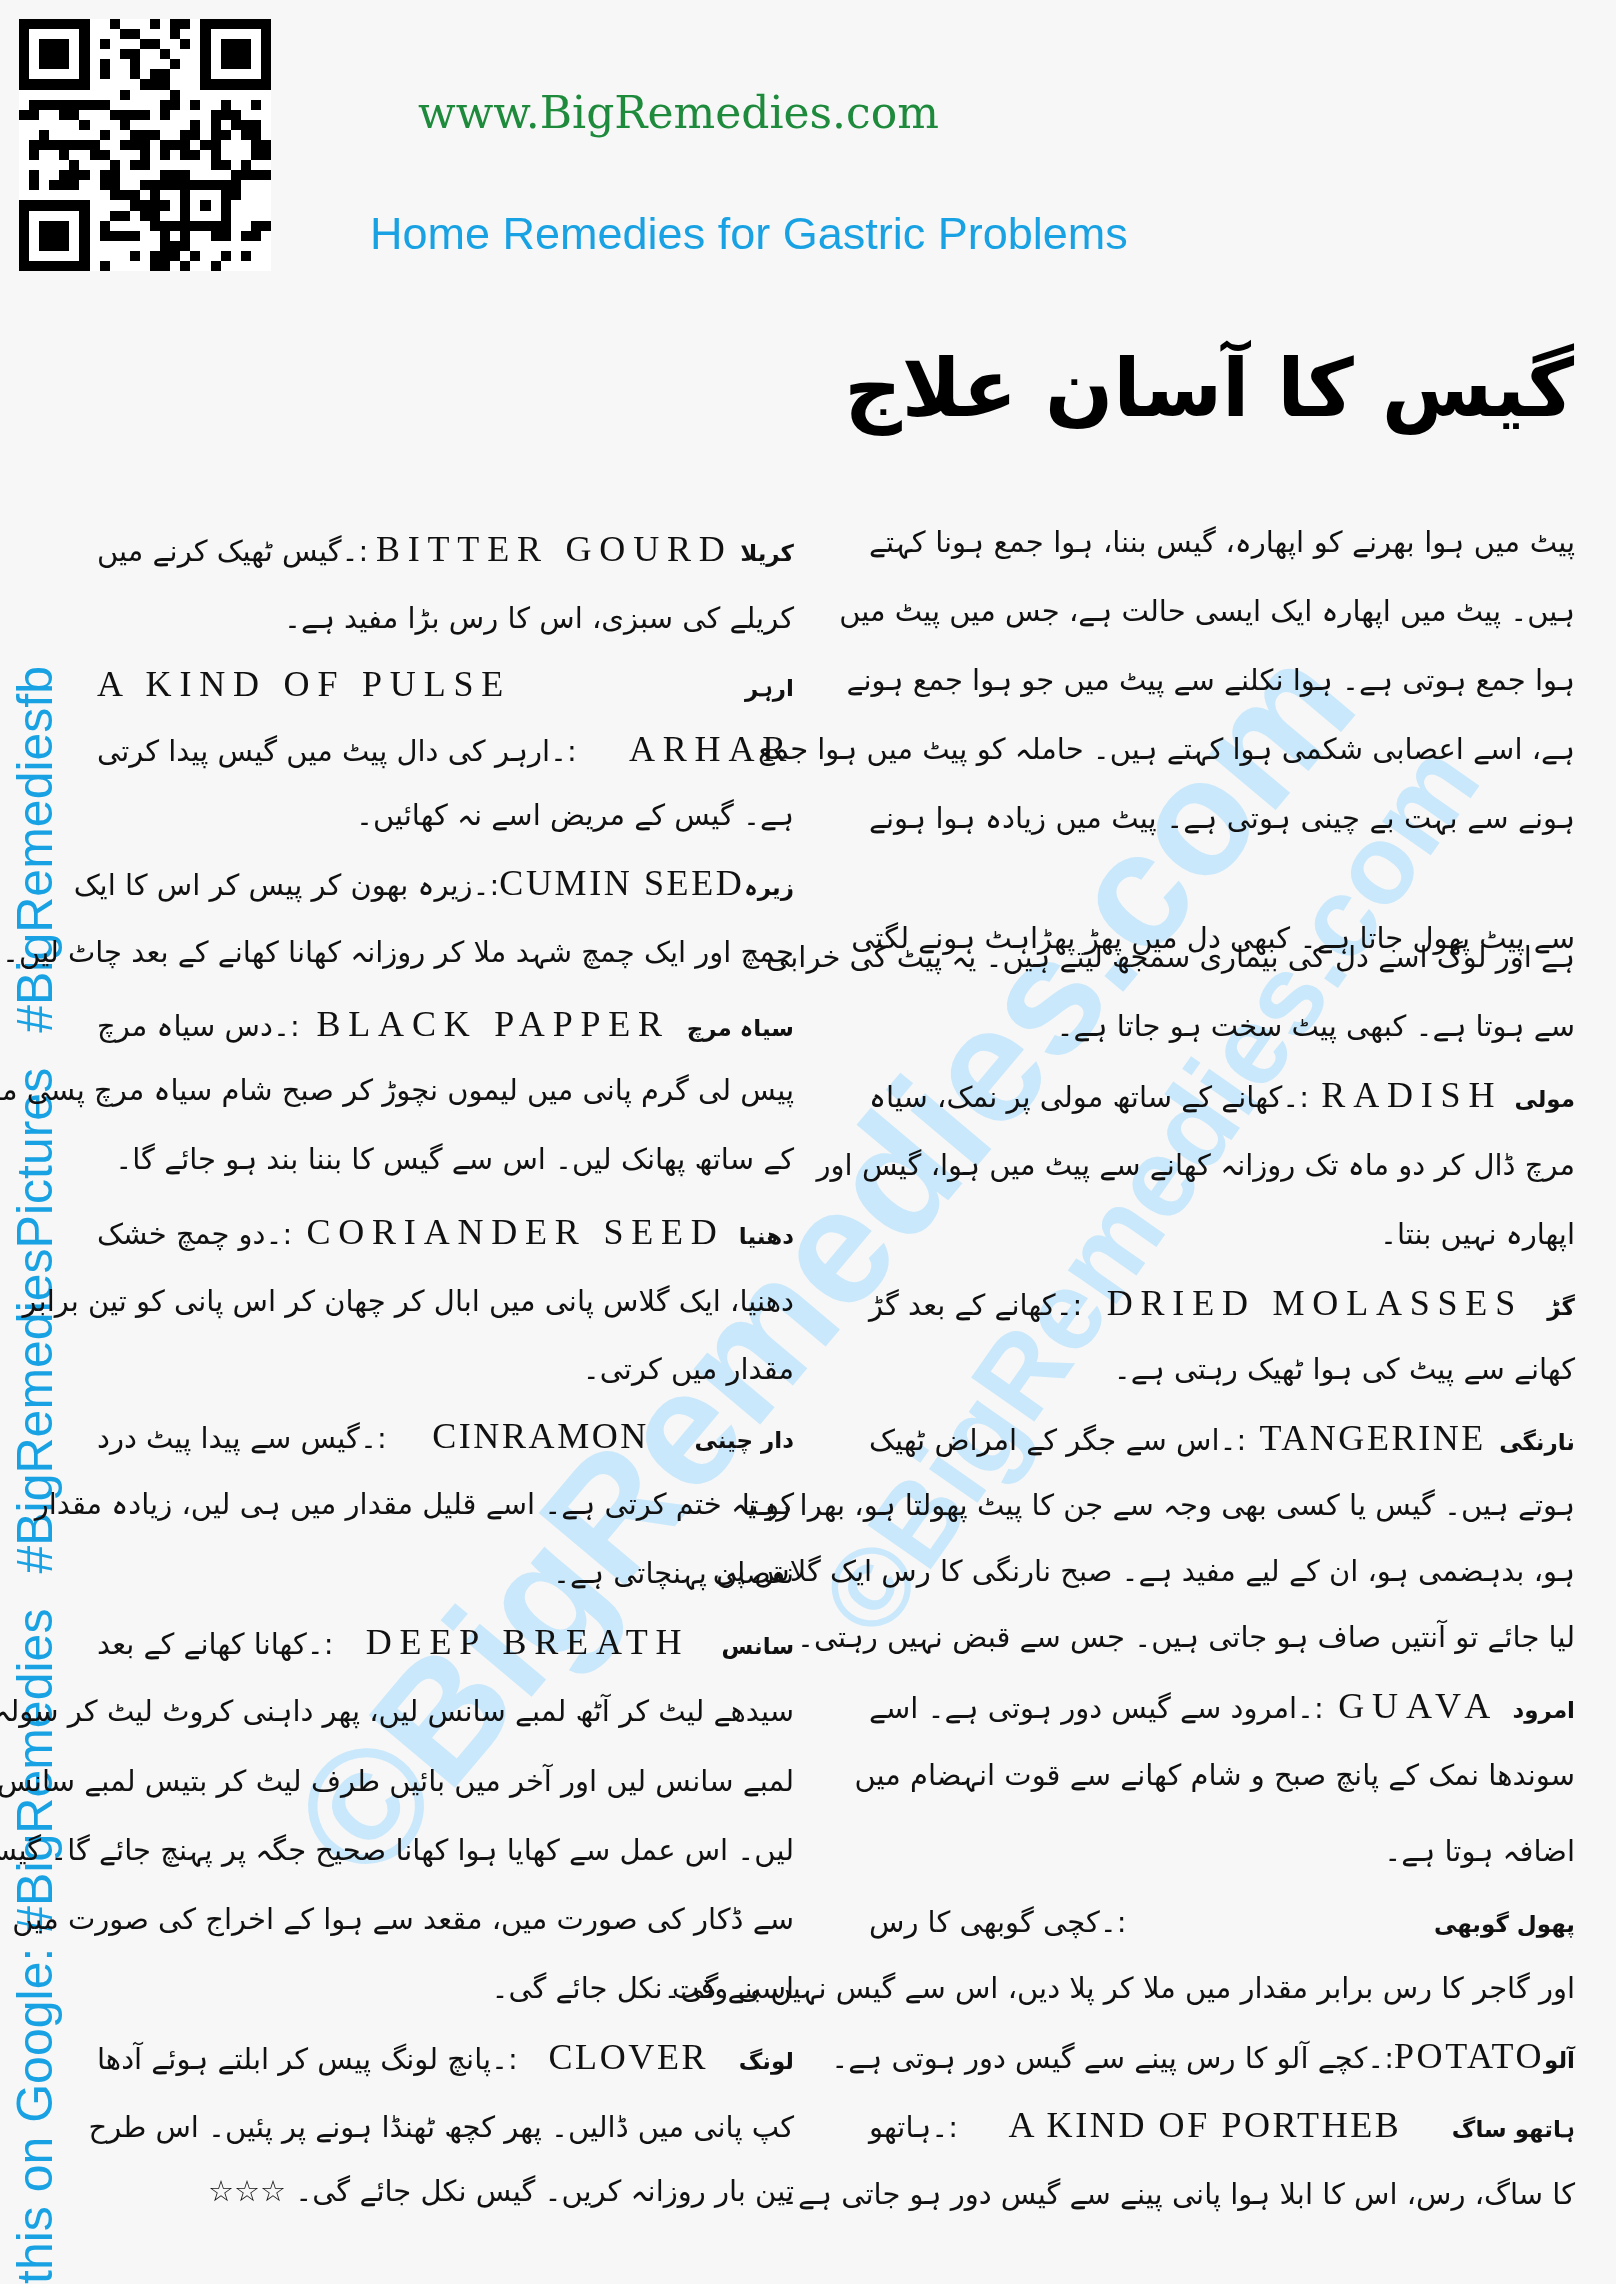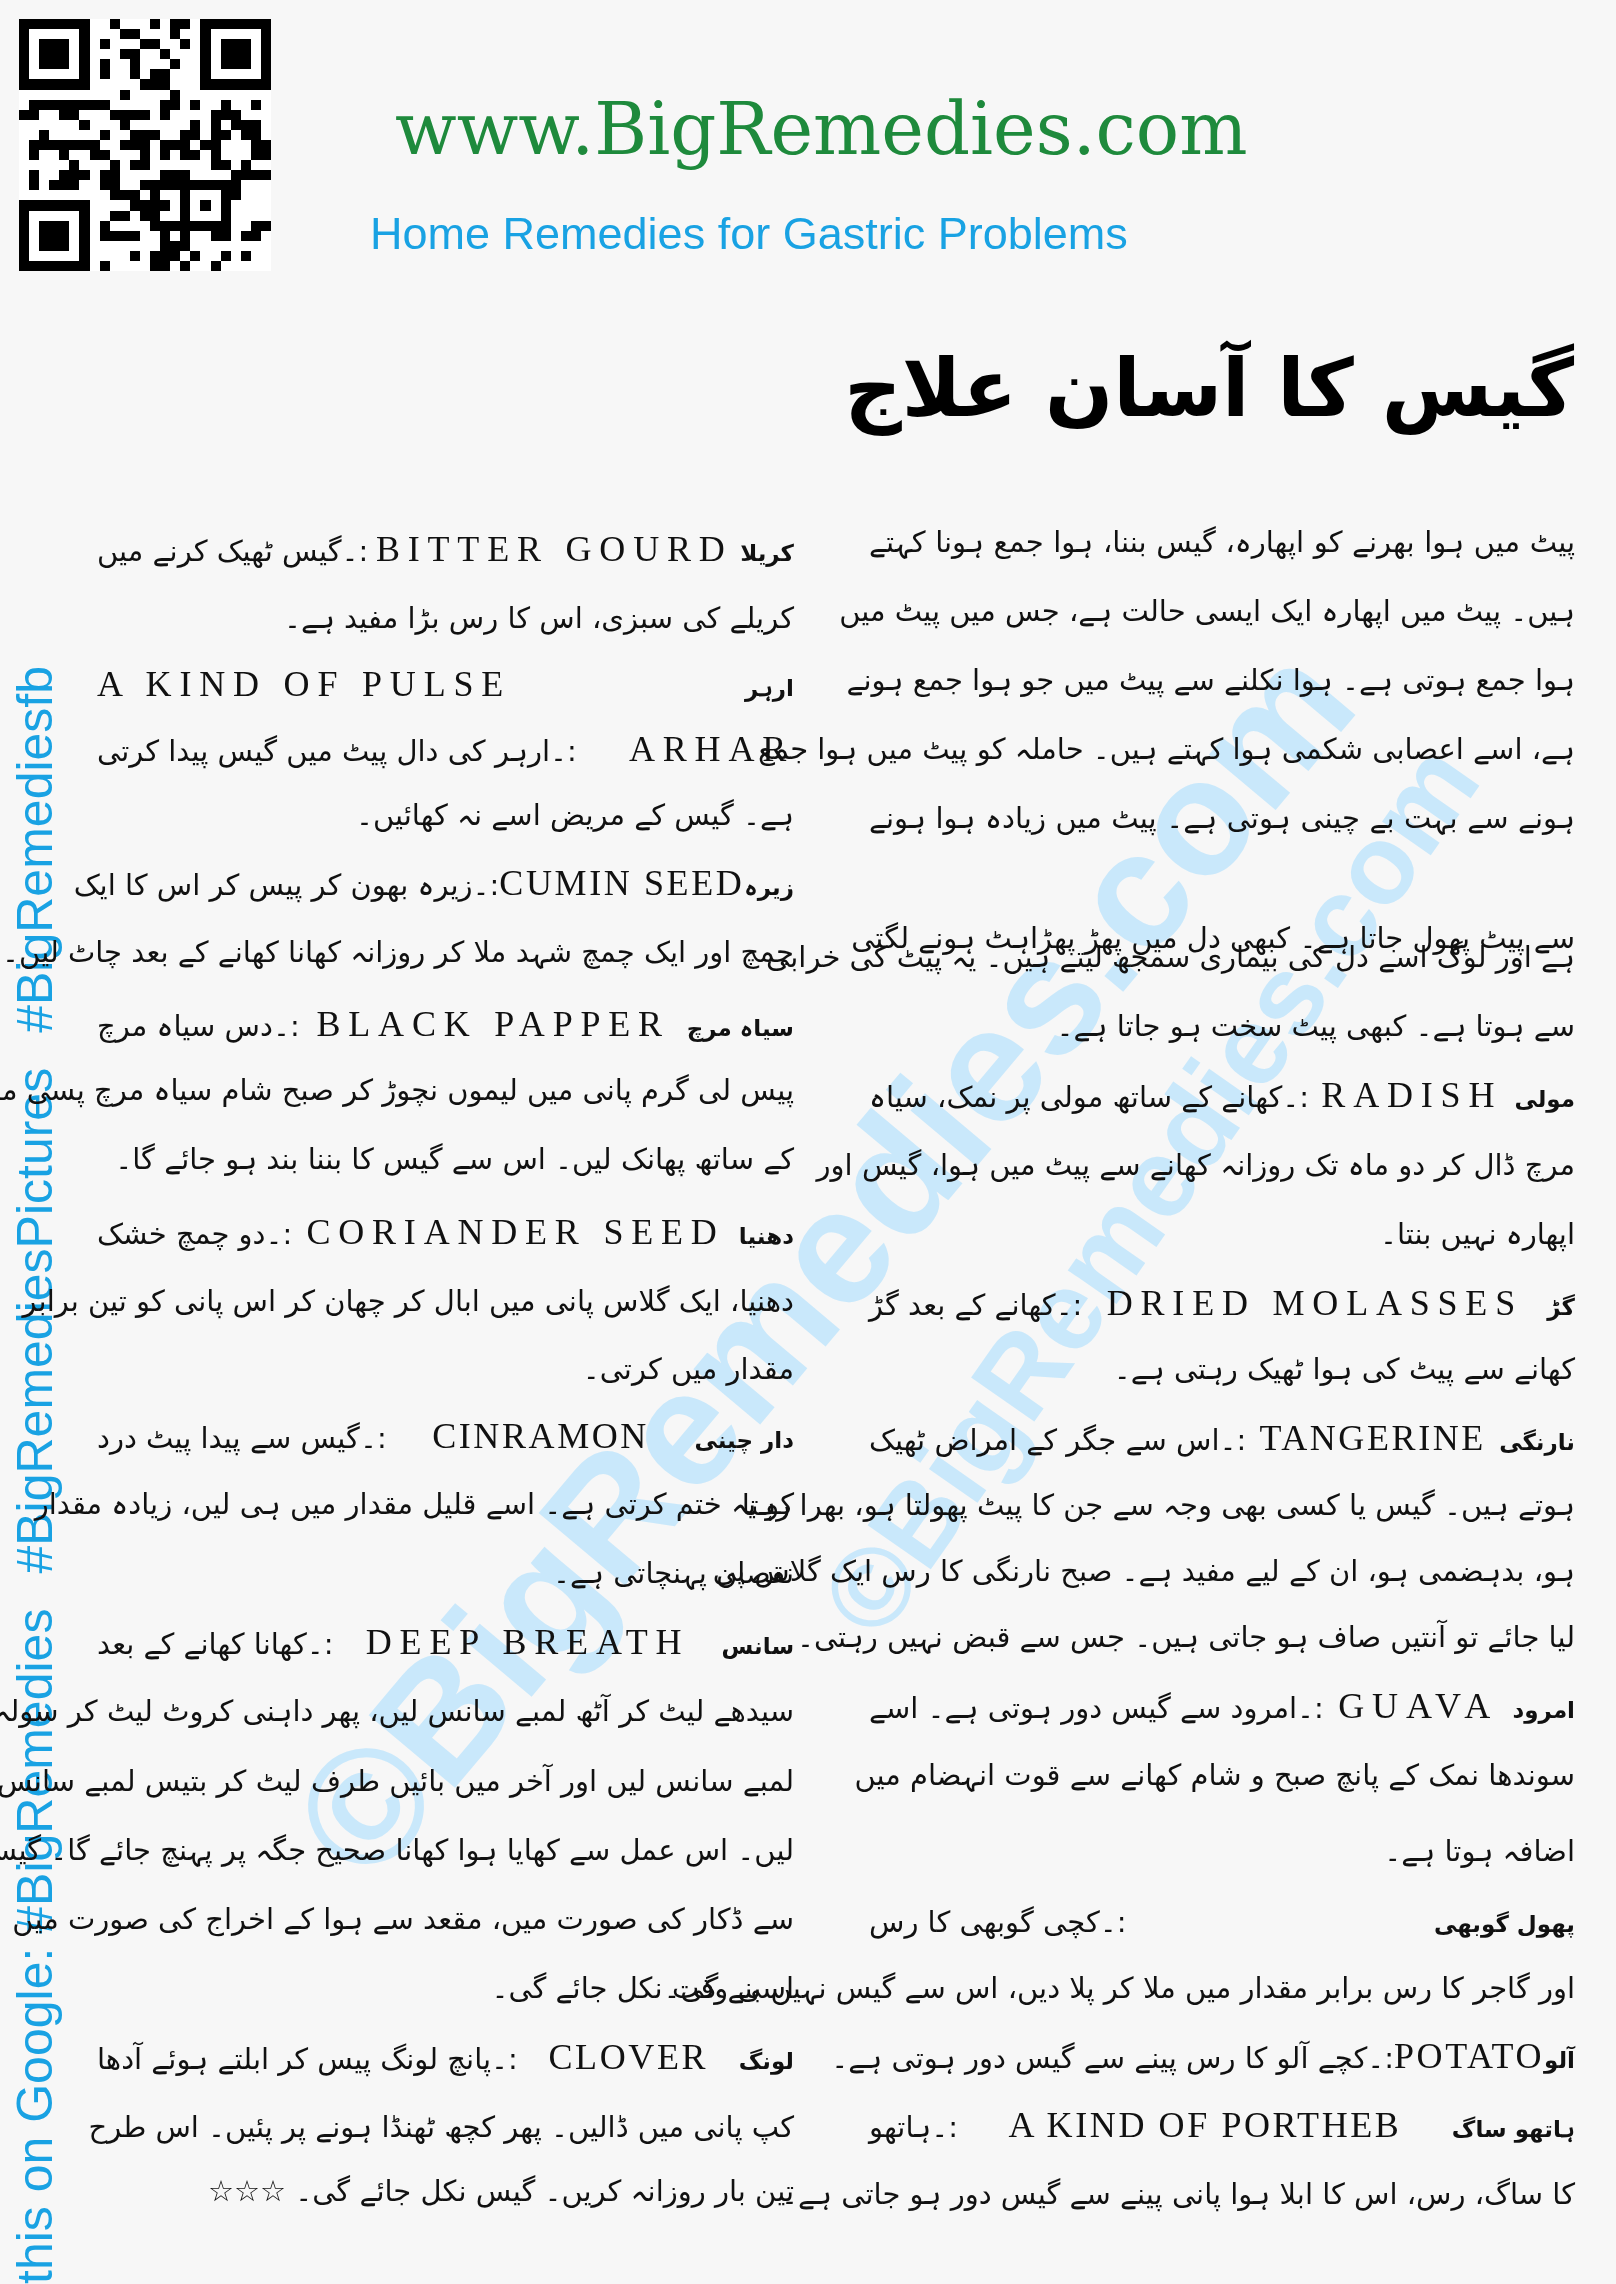--- a/index.html
+++ b/index.html
@@ -10,22 +10,22 @@
     color: #111;
   }
   .qr {
     position: absolute; left: 19px; top: 19px; width: 252px; height: 252px;
     display: grid; grid-template-columns: repeat(25, 1fr); grid-template-rows: repeat(25, 1fr);
     background: #fff;
   }
   .qr span { display: block; }
   .qr span.on { background: #000; }
   .site-url {
-    position: absolute; left: 395px; top: 87px; width: 779px;
-    font-family: "DejaVu Serif", serif; font-size: 72px; color: #1e8a3c;
+    position: absolute; left: 418px; top: 87px; width: 779px;
+    font-family: "DejaVu Serif", serif; font-size: 44px; color: #1e8a3c;
     letter-spacing: 0px; white-space: nowrap;
   }
   .subtitle {
     position: absolute; left: 370px; top: 208px;
     font-family: "Liberation Sans", sans-serif; font-size: 45px; color: #19a2e3;
     white-space: nowrap;
   }
   .side-tags {
     position: absolute; left: 3.5px; top: 2284px; width: 1817px; height: 61px;
     transform-origin: 0 0; transform: rotate(-90deg);

